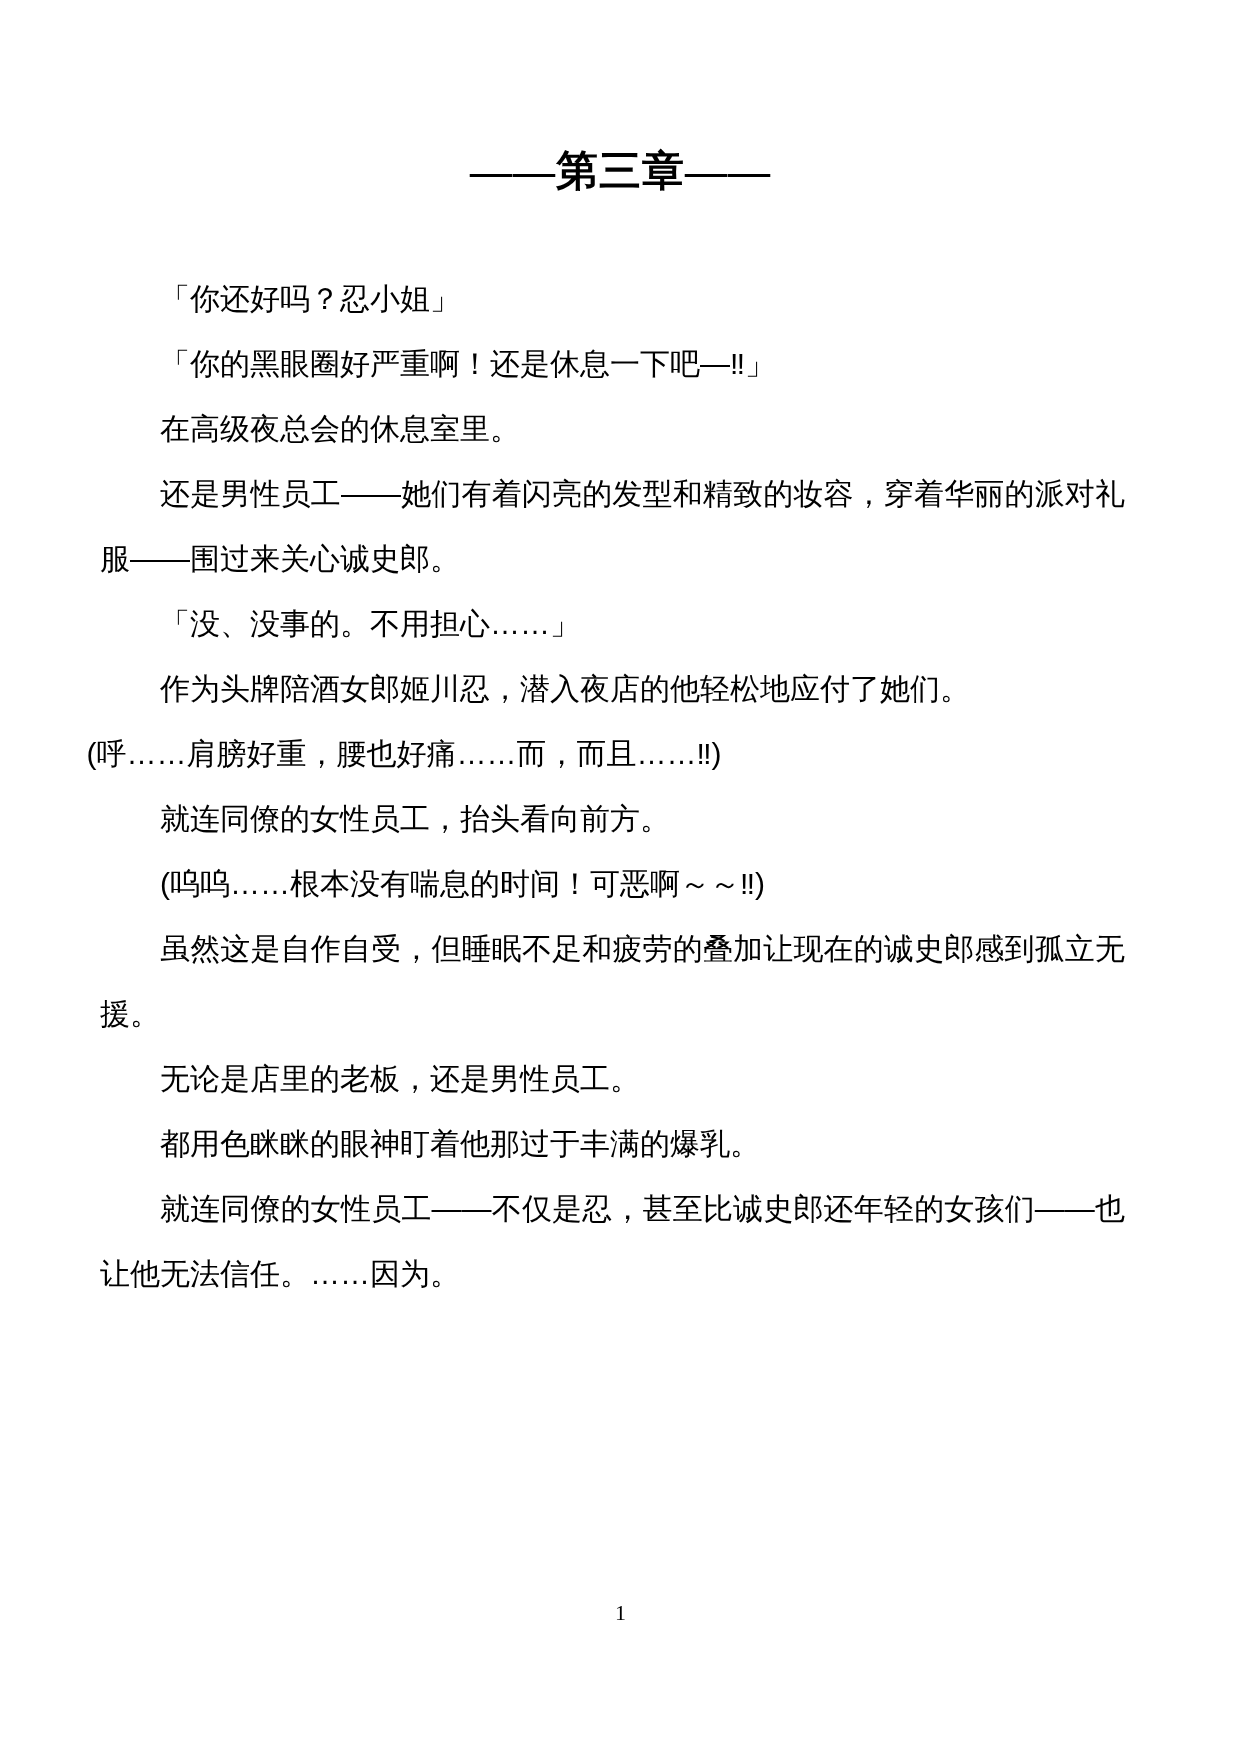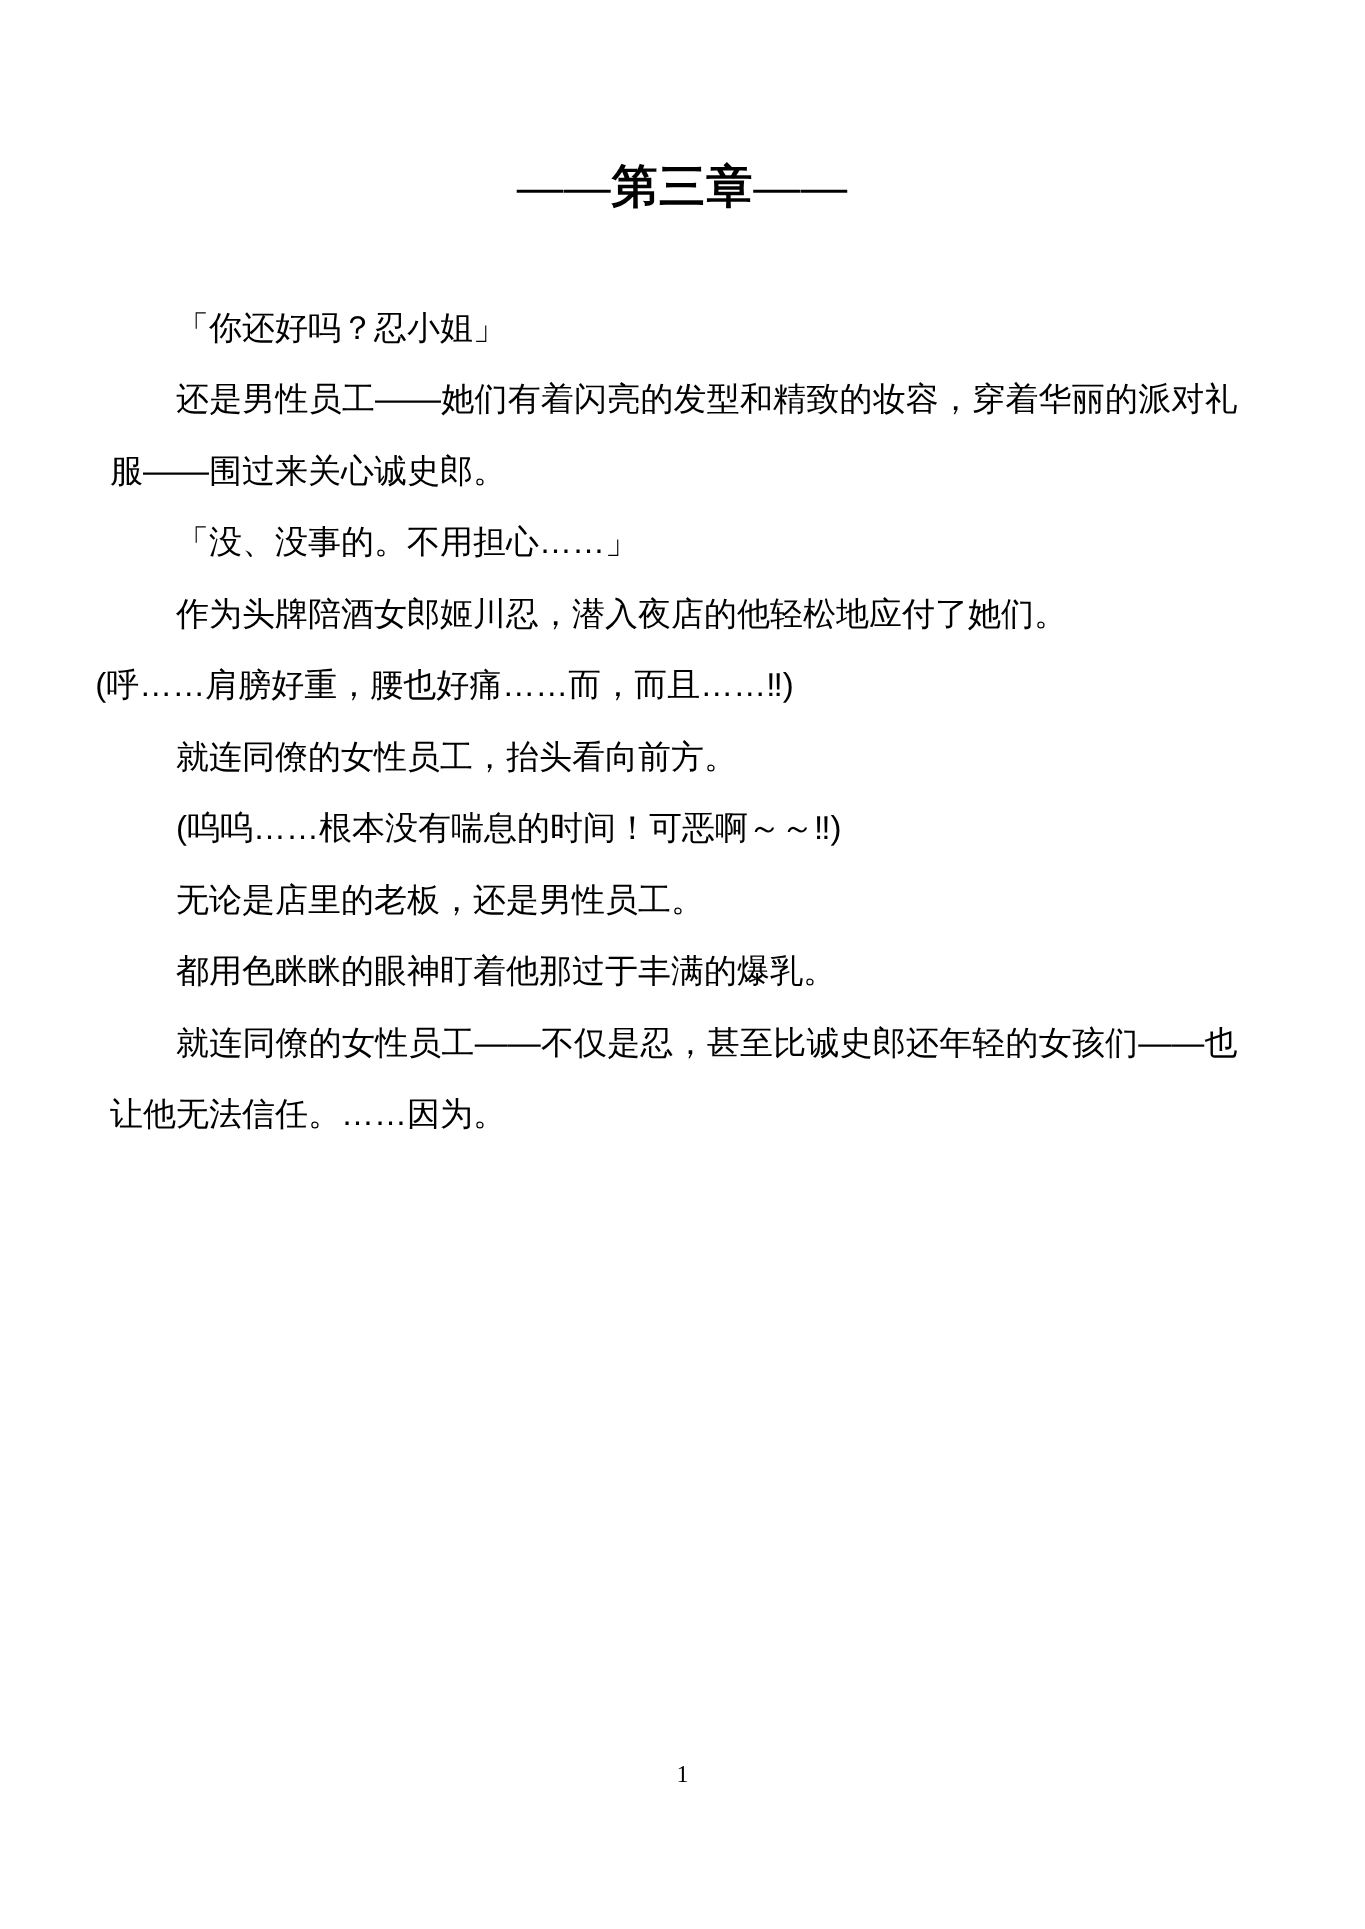--- a/index.html
+++ b/index.html
@@ -55,25 +55,28 @@
   }
 </style>
 </head>
 <body>
 
 <div class="page">
   <div class="chapter-title">——第三章——</div>
 
   <div class="body-text">
       <p class="para">「你还好吗？忍小姐」</p>
+      <p class="para">「你的黑眼圈好严重啊！还是休息一下吧—‼」</p>
+      <p class="para">在高级夜总会的休息室里。</p>
       <p class="para">还是男性员工——她们有着闪亮的发型和精致的妆容，穿着华丽的派对礼服——围过来关心诚史郎。</p>
       <p class="para">「没、没事的。不用担心……」</p>
       <p class="para">作为头牌陪酒女郎姬川忍，潜入夜店的他轻松地应付了她们。</p>
       <p class="para hanging">(呼……肩膀好重，腰也好痛……而，而且……‼)</p>
       <p class="para">就连同僚的女性员工，抬头看向前方。</p>
       <p class="para">(呜呜……根本没有喘息的时间！可恶啊～～‼)</p>
+      <p class="para">虽然这是自作自受，但睡眠不足和疲劳的叠加让现在的诚史郎感到孤立无援。</p>
       <p class="para">无论是店里的老板，还是男性员工。</p>
       <p class="para">都用色眯眯的眼神盯着他那过于丰满的爆乳。</p>
       <p class="para">就连同僚的女性员工——不仅是忍，甚至比诚史郎还年轻的女孩们——也让他无法信任。……因为。</p>
     </div>
 
   <div class="page-number">1</div>
 </div>
 
 </body></html>

